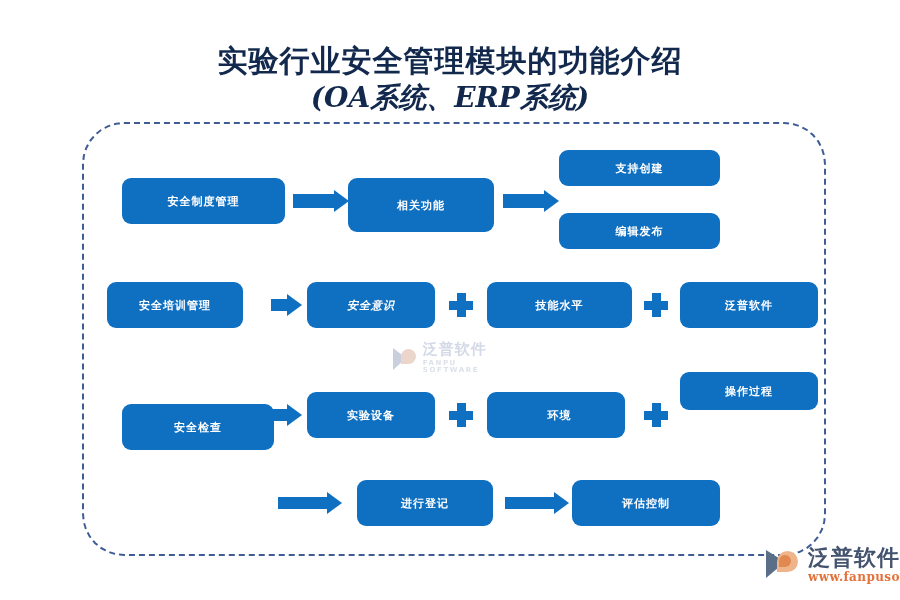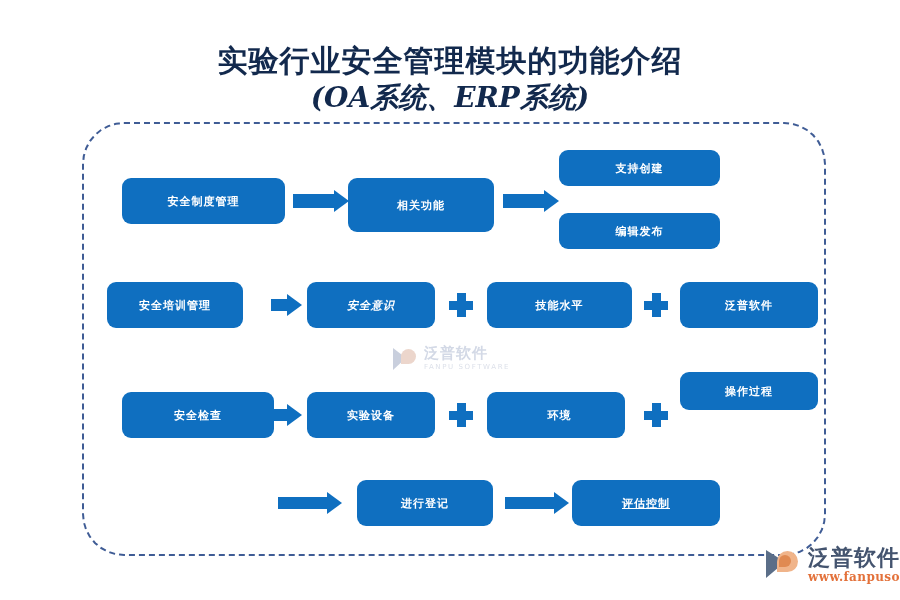--- a/index.html
+++ b/index.html
@@ -93,21 +93,21 @@
     border-radius:50% 50% 50% 0;
     background:#ecd6cc;
   }
   .wm-text{display:flex;flex-direction:column;justify-content:center;}
   .wm-cn{
     font-family:"DejaVu Sans","Liberation Sans",sans-serif;
     font-size:15px;font-weight:700;color:#d3d9e6;letter-spacing:1px;line-height:1;
   }
   .wm-en{
     font-family:"DejaVu Sans","Liberation Sans",sans-serif;
-    font-size:7px;font-weight:400;color:#dde1ea;letter-spacing:1.6px;line-height:1;
+    font-size:7px;font-weight:700;color:#dde1ea;letter-spacing:1.6px;line-height:1;
     margin-top:3px;
   }
 
   
   .logo{
     position:absolute;left:766px;top:546px;
     display:flex;align-items:flex-start;
   }
   .logo-mark{position:relative;width:38px;height:34px;margin-right:4px;}
   .logo-mark .l1{
@@ -195,21 +195,21 @@
     <span class="wm-mark">
       <span class="s1"></span>
         <span class="s2"></span>
     </span>
     <span class="wm-text">
       <span class="wm-cn">泛普软件</span>
       <span class="wm-en">FANPU SOFTWARE</span>
     </span>
   </div>
 
-  <div class="node" style="left:122px;top:392px;width:152px;height:46px;">安全检查</div>
+  <div class="node" style="left:122px;top:404px;width:152px;height:46px;">安全检查</div>
 
   <div class="arrow" style="left:271px;top:415px;width:32px;">
     <span class="shaft" style="left:0;top:-6px;width:16px;height:12px;"></span>
     <span class="head" style="left:16px;top:-11px;"></span>
   </div>
 
   <div class="node" style="left:307px;top:392px;width:128px;height:46px;">实验设备</div>
 
   <div class="plus" style="left:449px;top:403px;width:24px;height:24px;">
     <span class="bar-h" style="left:0;top:8px;width:24px;height:9px;"></span>
@@ -231,21 +231,21 @@
     <span class="head" style="left:49px;top:-11px;"></span>
   </div>
 
   <div class="node" style="left:357px;top:480px;width:136px;height:46px;">进行登记</div>
 
   <div class="arrow" style="left:505px;top:503px;width:70px;">
     <span class="shaft" style="left:0;top:-6px;width:49px;height:12px;"></span>
     <span class="head" style="left:49px;top:-11px;"></span>
   </div>
 
-  <div class="node" style="left:572px;top:480px;width:148px;height:46px;text-decoration:underline;">评估控制</div>
+  <div class="node" style="left:572px;top:480px;width:148px;height:46px;">评估控制</div>
 
   <div class="logo">
     <span class="logo-mark">
       <span class="l1"></span>
         <span class="l2"></span>
         <span class="l3"></span>
     </span>
     <span class="logo-text">
       <span class="logo-cn">泛普软件</span>
       <span class="logo-url">www.fanpusoft.com</span>

